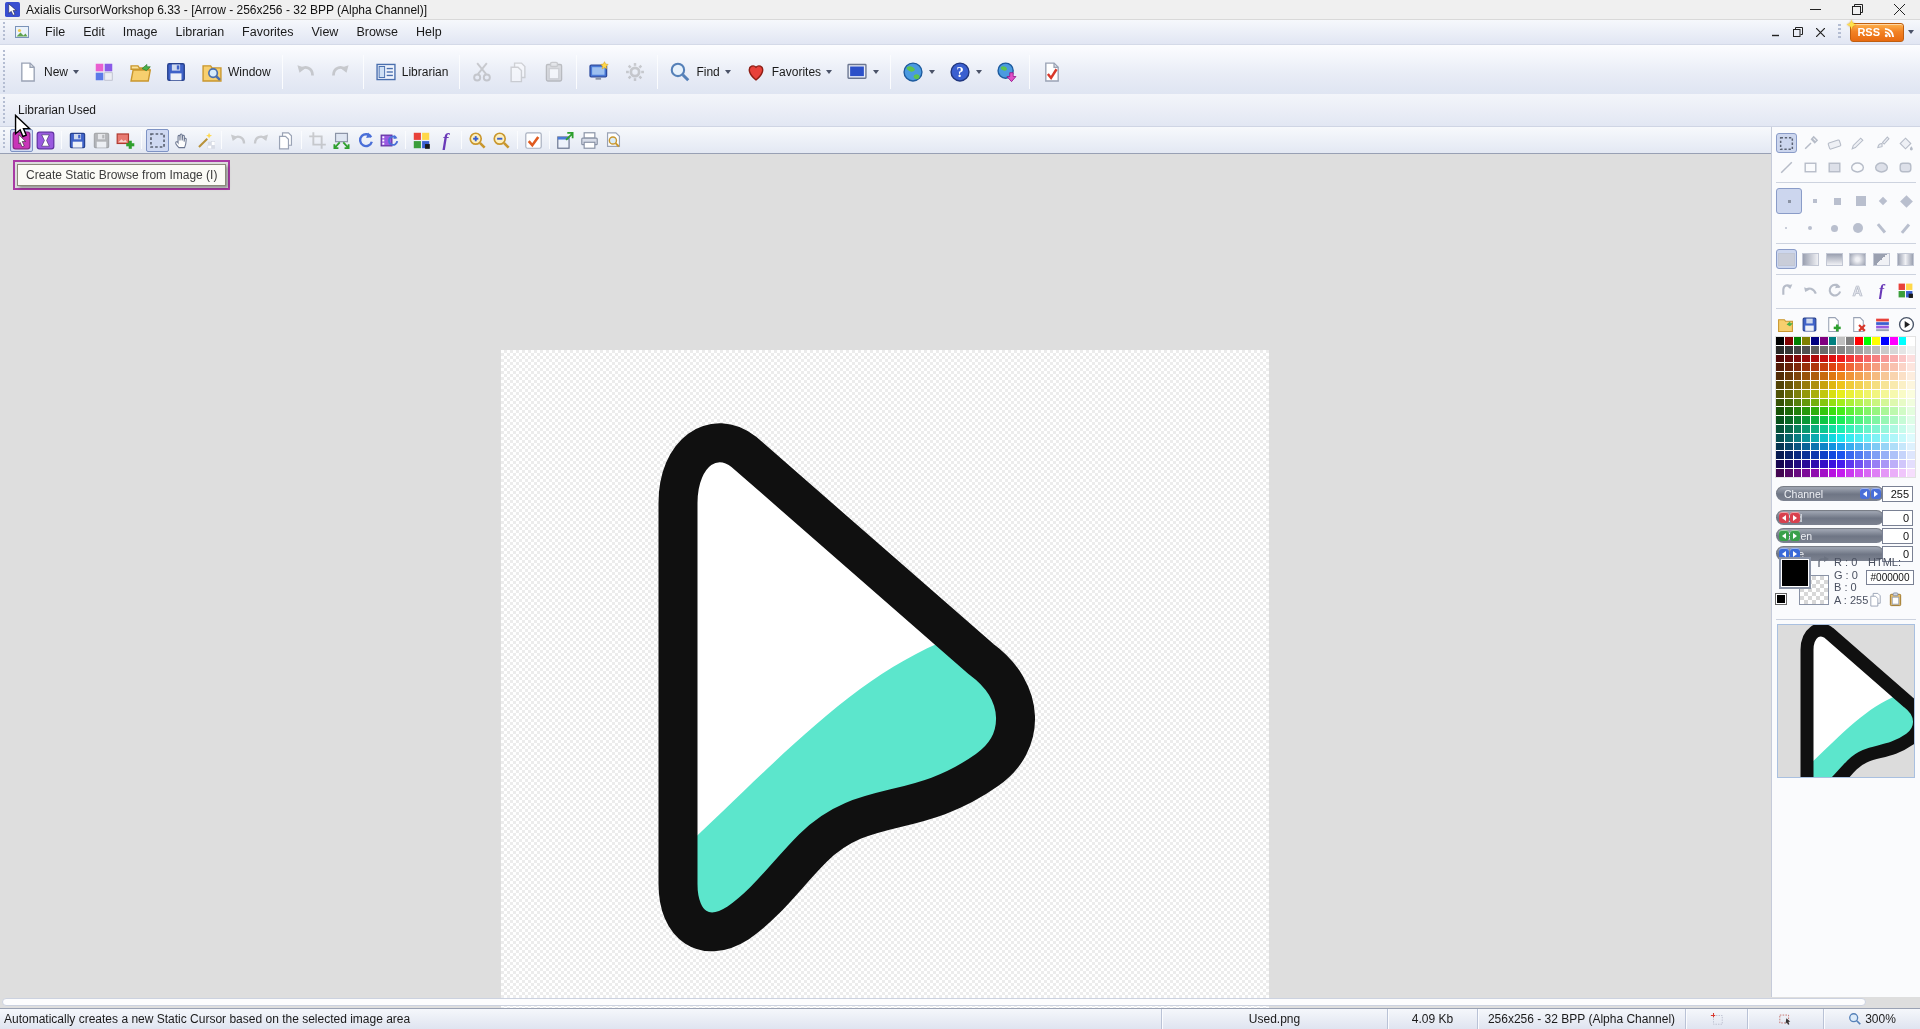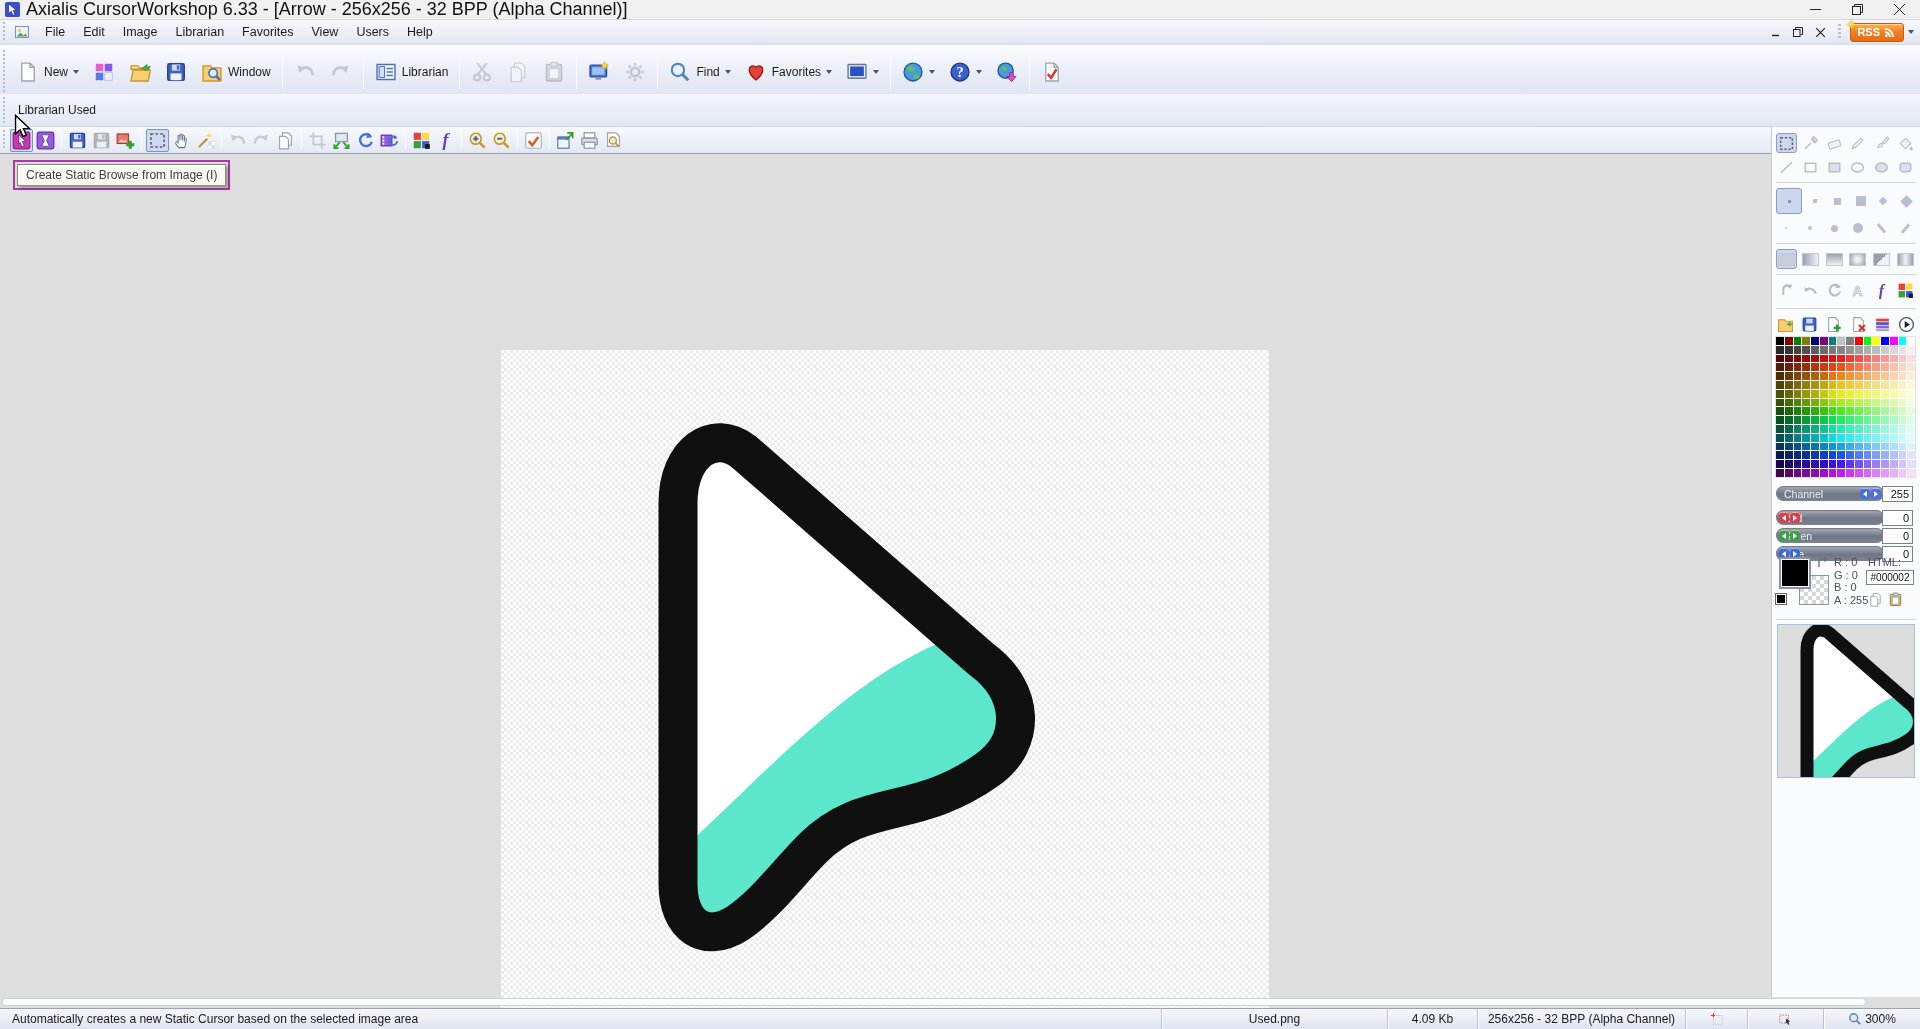--- a/index.html
+++ b/index.html
@@ -3,21 +3,21 @@
 <meta charset="utf-8">
 <style>
   * { margin:0; padding:0; box-sizing:border-box; }
   html,body { width:1920px; height:1029px; overflow:hidden; font-family:"Liberation Sans",sans-serif; background:#dedede; }
   .abs { position:absolute; }
   #app { position:relative; width:1920px; height:1029px; background:#dedede; }
 
   
   #titlebar { left:0; top:0; width:1920px; height:20px; background:#f0f0f0; border-bottom:1px solid #d9d9d9; display:flex; align-items:center; }
   #titlebar .appicon { width:15px; height:15px; margin:0 6px 0 5px; }
-  #titlebar .title { font-size:18px; color:#111; }
+  #titlebar .title { font-size:12px; color:#111; }
   #titlebar .winbtns { margin-left:auto; display:flex; height:100%; }
   .wbtn { width:42px; height:100%; display:flex; align-items:center; justify-content:center; color:#222; font-size:11px; }
 
   
   #menubar { left:0; top:20px; width:1920px; height:25px; background:linear-gradient(#f6f8fc,#e1e6f3); display:flex; align-items:center; border-bottom:1px solid #d4dae8; }
   .grip { width:5px; height:80%; margin:0 3px 0 2px; background:repeating-linear-gradient(#b4bdd2 0 2px, transparent 2px 4px); background-size:2px 4px; background-repeat:repeat-y; background-position:1px 0; }
   #menubar .childicon { width:16px; height:16px; margin:0 6px 0 4px; }
   .menu-item { font-size:12.5px; color:#1a1a1a; padding:3px 9px; border-radius:2px; }
   #menubar .right { margin-left:auto; display:flex; align-items:center; gap:4px; padding-right:6px; }
   .mdibtn { width:18px; height:16px; display:flex; align-items:center; justify-content:center; font-size:10px; color:#333; }
@@ -82,21 +82,21 @@
 
   #colorinfo { position:absolute; left:0; top:429px; width:149px; height:58px; }
   .rgbtext { font-size:11px; color:#4a5060; line-height:12.5px; }
   #htmlbox { width:48px; height:15px; background:#fff; border:1px solid #7a8194; font-size:10px; color:#111; text-align:center; padding-top:1px; }
 
   #previewframe { position:absolute; left:5px; top:497px; width:138px; height:154px; border:1px solid #a9c0e0; background:#dcdcdc; overflow:hidden; }
 
   
   #statusbar { left:0; top:1008px; width:1920px; height:21px; background:linear-gradient(#f5f7fb,#dfe4f0); border-top:1px solid #9aa2b4; display:flex; align-items:center; font-size:12px; color:#1a1a1a; }
   .scell { height:100%; display:flex; align-items:center; justify-content:center; border-left:1px solid #b9c2d6; box-shadow:inset 1px 0 0 #fbfcfe; gap:3px; }
-  #statushint { flex:1; justify-content:flex-start; border-left:none; box-shadow:none; padding-left:12px; }
+  #statushint { flex:1; justify-content:flex-start; border-left:none; box-shadow:none; padding-left:4px; }
 </style>
 </head>
 <body>
 
 <div id="app">
 
   <div id="titlebar" class="abs">
     <span class="appicon ic">
         <svg viewBox="0 0 16 16" width="15" height="15">
           <rect width="16" height="16" rx="2" fill="#3a4fd0"></rect>
@@ -133,21 +133,21 @@
           <path d="M2.5 12.5l4-4 3 3 2-2 2 3z" fill="#5ea24e"></path>
         </svg>
       </span>
     <span id="menuitems" style="display:flex">
         <span class="menu-item">File</span>
         <span class="menu-item">Edit</span>
         <span class="menu-item">Image</span>
         <span class="menu-item">Librarian</span>
         <span class="menu-item">Favorites</span>
         <span class="menu-item">View</span>
-        <span class="menu-item">Users</span>
+        <span class="menu-item">Browse</span>
         <span class="menu-item">Help</span>
       </span>
     <span class="right">
       <span class="mdibtn">
           <svg width="9" height="9" viewBox="0 0 9 9">
             <line x1="0" y1="7.5" x2="7" y2="7.5" stroke="#222" stroke-width="1.4"></line>
           </svg>
         </span>
       <span class="mdibtn">
           <svg width="10" height="10" viewBox="0 0 10 10">
@@ -1224,21 +1224,21 @@
             <path d="M8 0l5 3-5 3z" fill="#6b7280"></path>
           </svg>
         </span>
       <div class="abs rgbtext" style="left:62px;top:0">
         <div><span>R :</span> <b style="font-weight:normal">0</b></div>
         <div><span>G :</span> <b style="font-weight:normal">0</b></div>
         <div><span>B :</span> <b style="font-weight:normal">0</b></div>
         <div><span>A :</span> <b style="font-weight:normal">255</b></div>
       </div>
       <div class="abs rgbtext" style="left:96px;top:0">HTML:</div>
-      <div class="abs" id="htmlbox" style="left:94px;top:14px">#000002</div>
+      <div class="abs" id="htmlbox" style="left:94px;top:14px">#000000</div>
       <span class="abs ic" style="left:96px;top:36px">
           <svg viewBox="0 0 16 16" width="15" height="15">
             <path d="M5.5 1.5h5l2.5 2.5v8H5.5z" fill="#fff" stroke="#9aa3b5"></path>
             <path d="M3 4.5h5l2.5 2.5V15H3z" fill="#fff" stroke="#9aa3b5"></path>
           </svg>
         </span>
       <span class="abs ic" style="left:116px;top:36px">
           <svg viewBox="0 0 16 16" width="15" height="15">
             <rect x="2.5" y="2.5" width="11" height="12" rx="1" fill="#e8bd66" stroke="#9a7226"></rect>
             <rect x="5.5" y="1" width="5" height="3" rx="1" fill="#cfd5e2" stroke="#8a93a6"></rect>

